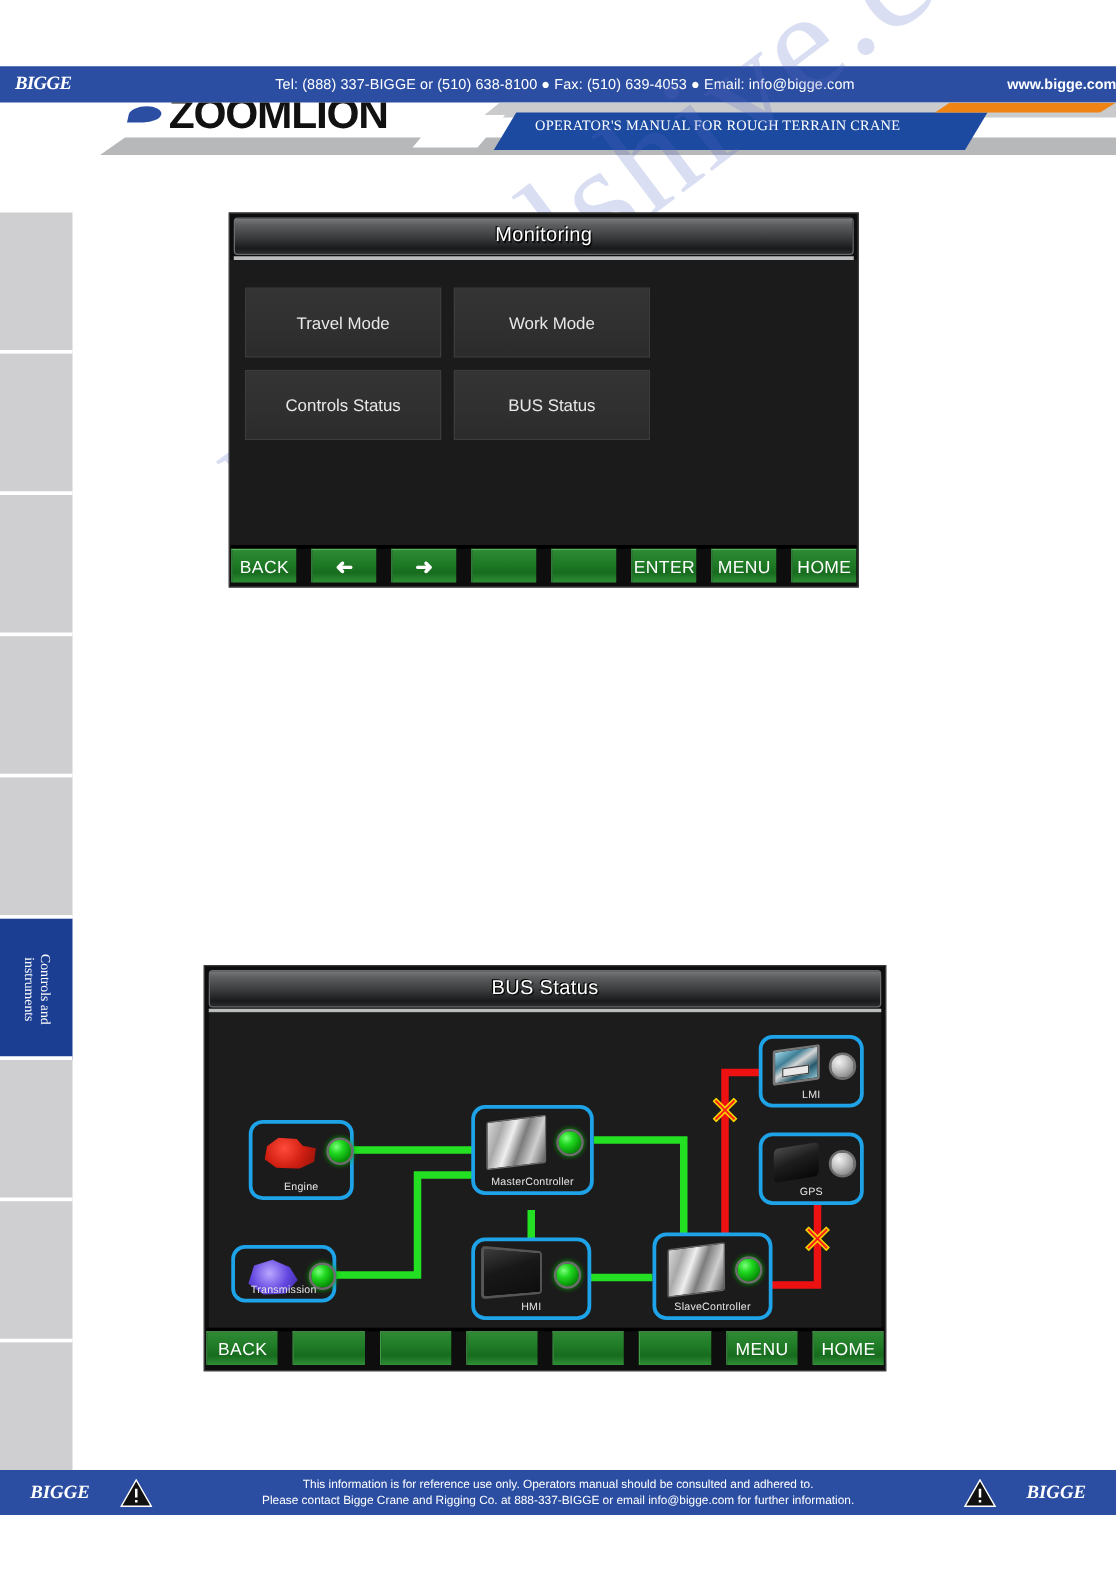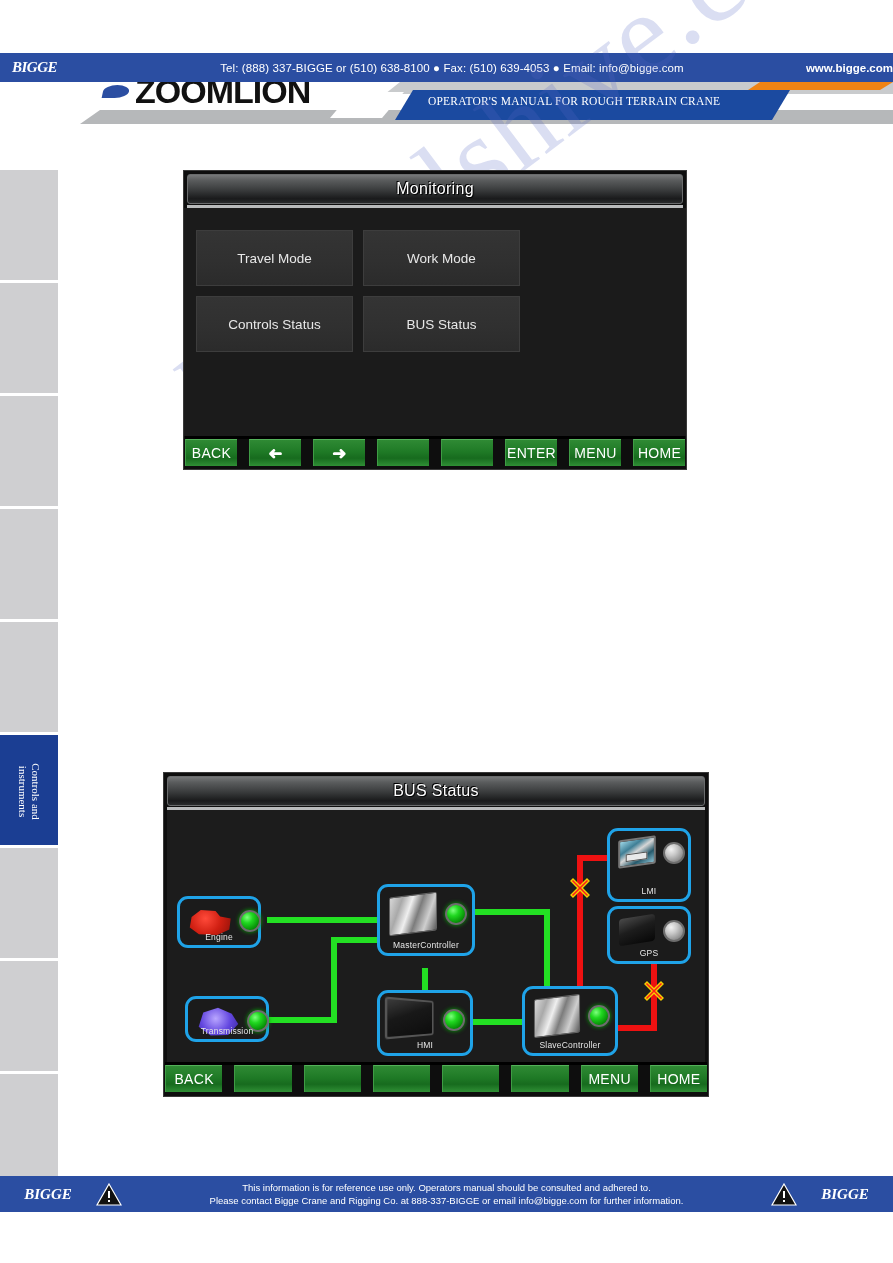--- a/index.html
+++ b/index.html
@@ -296,21 +296,21 @@
         </g>
       </svg>
 
       <svg class="xmark" style="left:403px; top:68px;" viewBox="0 0 20 20">
         <path d="M3,1 L10,8 L17,1 L19,3 L12,10 L19,17 L17,19 L10,12 L3,19 L1,17 L8,10 L1,3 Z" fill="#ff1a1a" stroke="#f5d000" stroke-width="1.4"></path>
       </svg>
       <svg class="xmark" style="left:477px; top:171px;" viewBox="0 0 20 20">
         <path d="M3,1 L10,8 L17,1 L19,3 L12,10 L19,17 L17,19 L10,12 L3,19 L1,17 L8,10 L1,3 Z" fill="#ff1a1a" stroke="#f5d000" stroke-width="1.4"></path>
       </svg>
 
-      <div class="node" style="left:10px; top:86px; width:84px; height:52px;">
+      <div class="node" style="left:32px; top:86px; width:84px; height:64px;">
         <div class="node-icon">
             <div class="ic-engine"></div>
           </div>
         <div class="node-led led-on"></div>
         <div class="node-label">Engine</div>
       </div>
 
       <div class="node" style="left:18px; top:186px; width:84px; height:46px;">
         <div class="node-icon">
             <div class="ic-trans"></div>
@@ -336,21 +336,21 @@
       </div>
 
       <div class="node" style="left:210px; top:180px; width:96px; height:66px;">
         <div class="node-icon" style="width:50px;height:38px;">
             <div class="ic-hmi"></div>
           </div>
         <div class="node-led led-on" style="margin-top:10px;"></div>
         <div class="node-label">HMI</div>
       </div>
 
-      <div class="node" style="left:440px; top:18px; width:84px; height:74px;">
+      <div class="node" style="left:440px; top:18px; width:84px; height:58px;">
         <div class="node-icon" style="width:40px;height:30px;">
             <div class="ic-lmi"></div>
           </div>
         <div class="node-led led-off"></div>
         <div class="node-label">LMI</div>
       </div>
 
       <div class="node" style="left:440px; top:96px; width:84px; height:58px;">
         <div class="node-icon" style="width:40px;height:30px;">
             <div class="ic-gps"></div>

